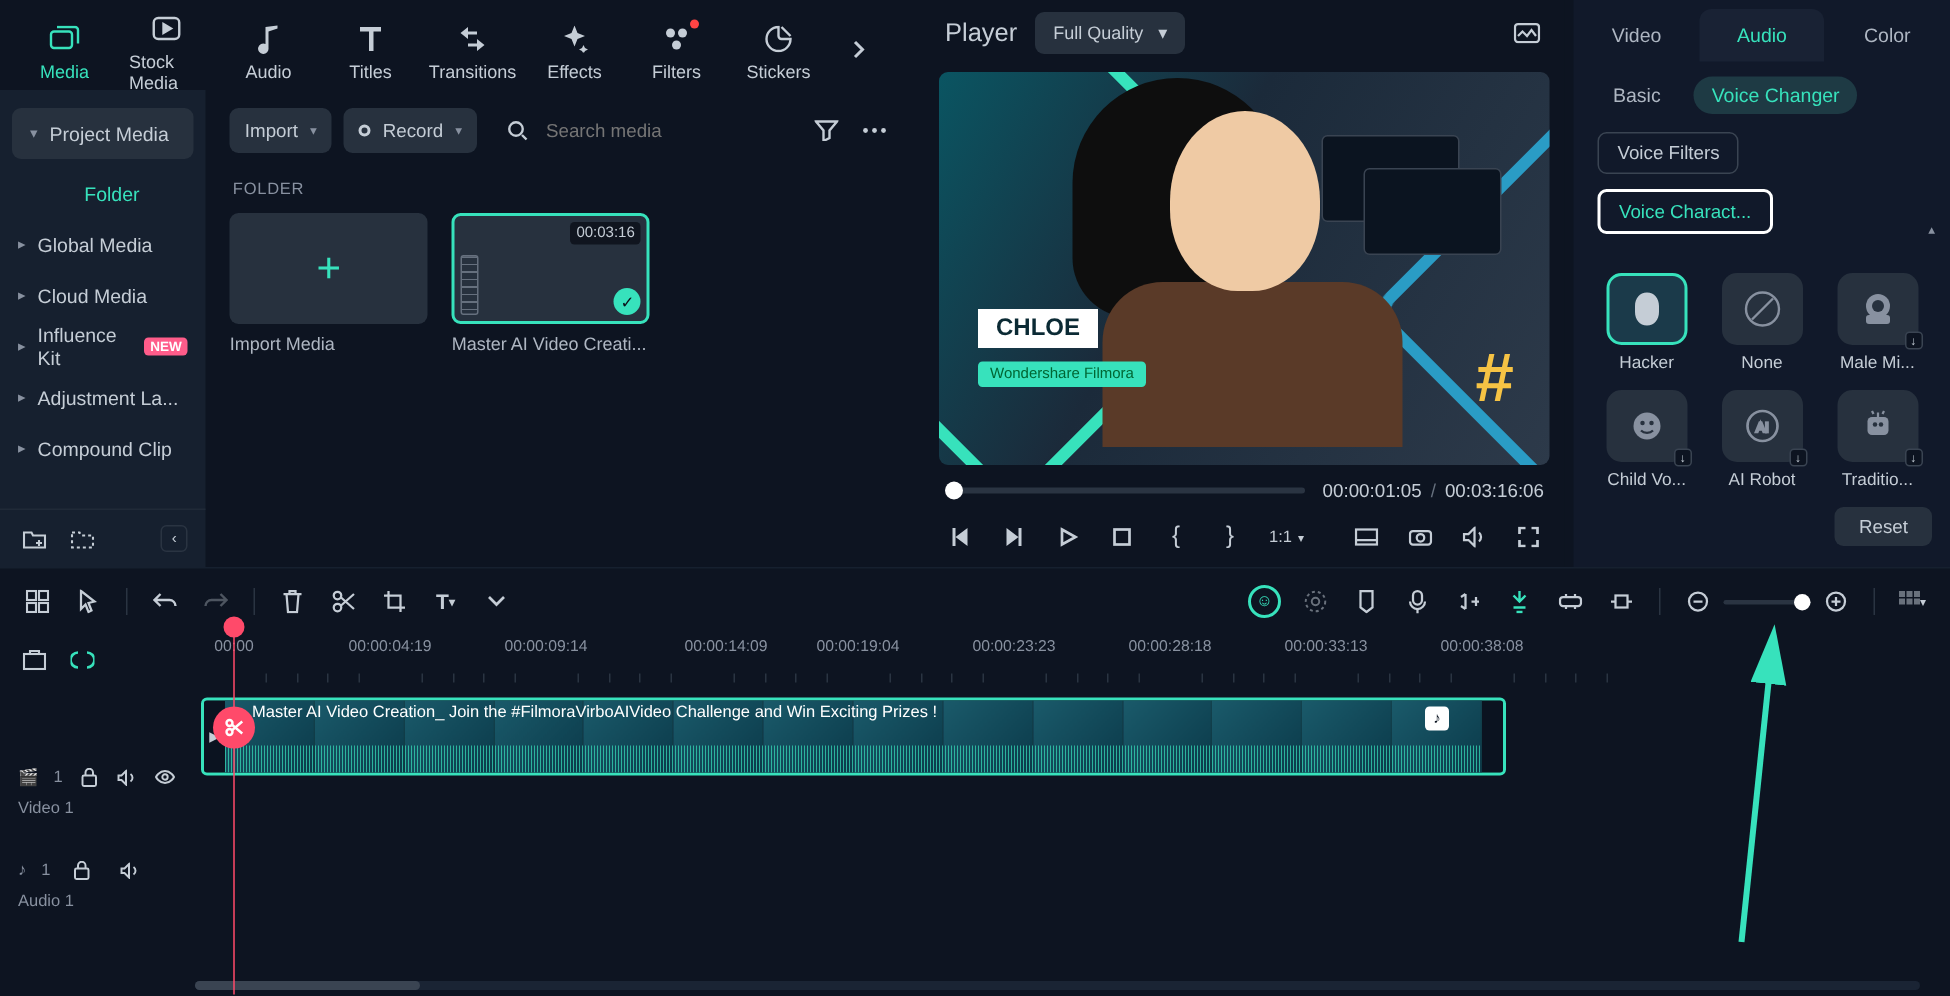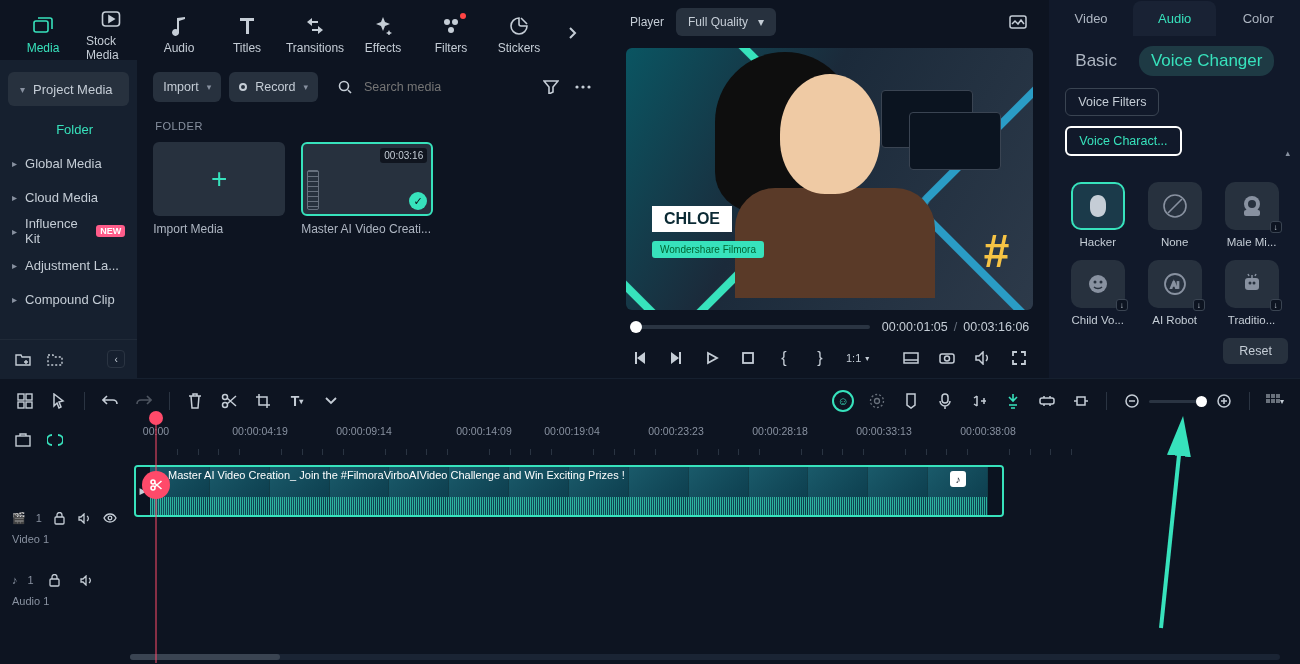--- a/index.html
+++ b/index.html
@@ -76,21 +76,21 @@
 .player-ctrl { display:flex; align-items:center; gap:16px; padding:8px 14px 10px; }
 .player-ctrl .sp { flex:1; }
 .pc-btn { width:20px;height:20px; color:#c5cdd6; cursor:pointer; display:flex;align-items:center;justify-content:center; }
 
 
 .inspector { width:264px; background:#11192a; display:flex; flex-direction:column; }
 .insp-tabs { display:flex; height:42px; align-items:flex-end; }
 .insp-tab { flex:1; text-align:center; padding:10px 0; font-size:13px; cursor:pointer; color:#aeb6c2; }
 .insp-tab.active { color:#37e2bc; background:#192234; border-radius:8px 8px 0 0; }
 .insp-sub { display:flex; gap:10px; padding:10px 14px 0; }
-.pill { padding:5px 12px; border-radius:14px; font-size:17px; cursor:pointer; }
+.pill { padding:5px 12px; border-radius:14px; font-size:13px; cursor:pointer; }
 .pill.plain { color:#aeb6c2; }
 .pill.active { background:#1e3a44; color:#37e2bc; }
 .insp-body { padding:12px 16px; display:flex; flex-direction:column; gap:10px; position:relative; }
 .chip { border:1px solid #3a4452; border-radius:6px; padding:6px 12px; font-size:12.5px; cursor:pointer; width:fit-content; }
 .chip.hl { border:2px solid #ffffff; color:#37e2bc; }
 .collapse-caret { position:absolute; right:10px; top:72px; font-size:9px; color:#8891a0; }
 .voice-grid { display:grid; grid-template-columns:repeat(3,1fr); gap:12px 12px; margin-top:16px; }
 .voice { display:flex; flex-direction:column; align-items:center; gap:6px; cursor:pointer; }
 .voice .vbox { width:54px; height:48px; border-radius:10px; background:#27313e; display:flex;align-items:center;justify-content:center; position:relative; }
 .voice.selected .vbox { border:2px solid #37e2bc; background:#1b3a4a; }
@@ -323,21 +323,21 @@
               </div>
               <div class="cap">Master AI Video Creati...</div>
             </div>
           </div>
         </div>
       </div>
     </div>
 
     <div class="player-panel">
       <div class="player-header">
-        <span style="font-size:12px">Player</span>
+        <span style="font-size:17px">Player</span>
         <div class="ql">
             <span>Full Quality</span>
             <span class="caret">▾</span>
           </div>
         <span class="ic-btn snap">
             <svg width="18" height="14" viewBox="0 0 18 14" fill="none" stroke="currentColor" stroke-width="1.5">
               <rect x="1" y="1" width="16" height="12" rx="2"></rect>
               <path d="M3 9l3-3 3 3 3-4 3 4"></path>
             </svg>
           </span>

